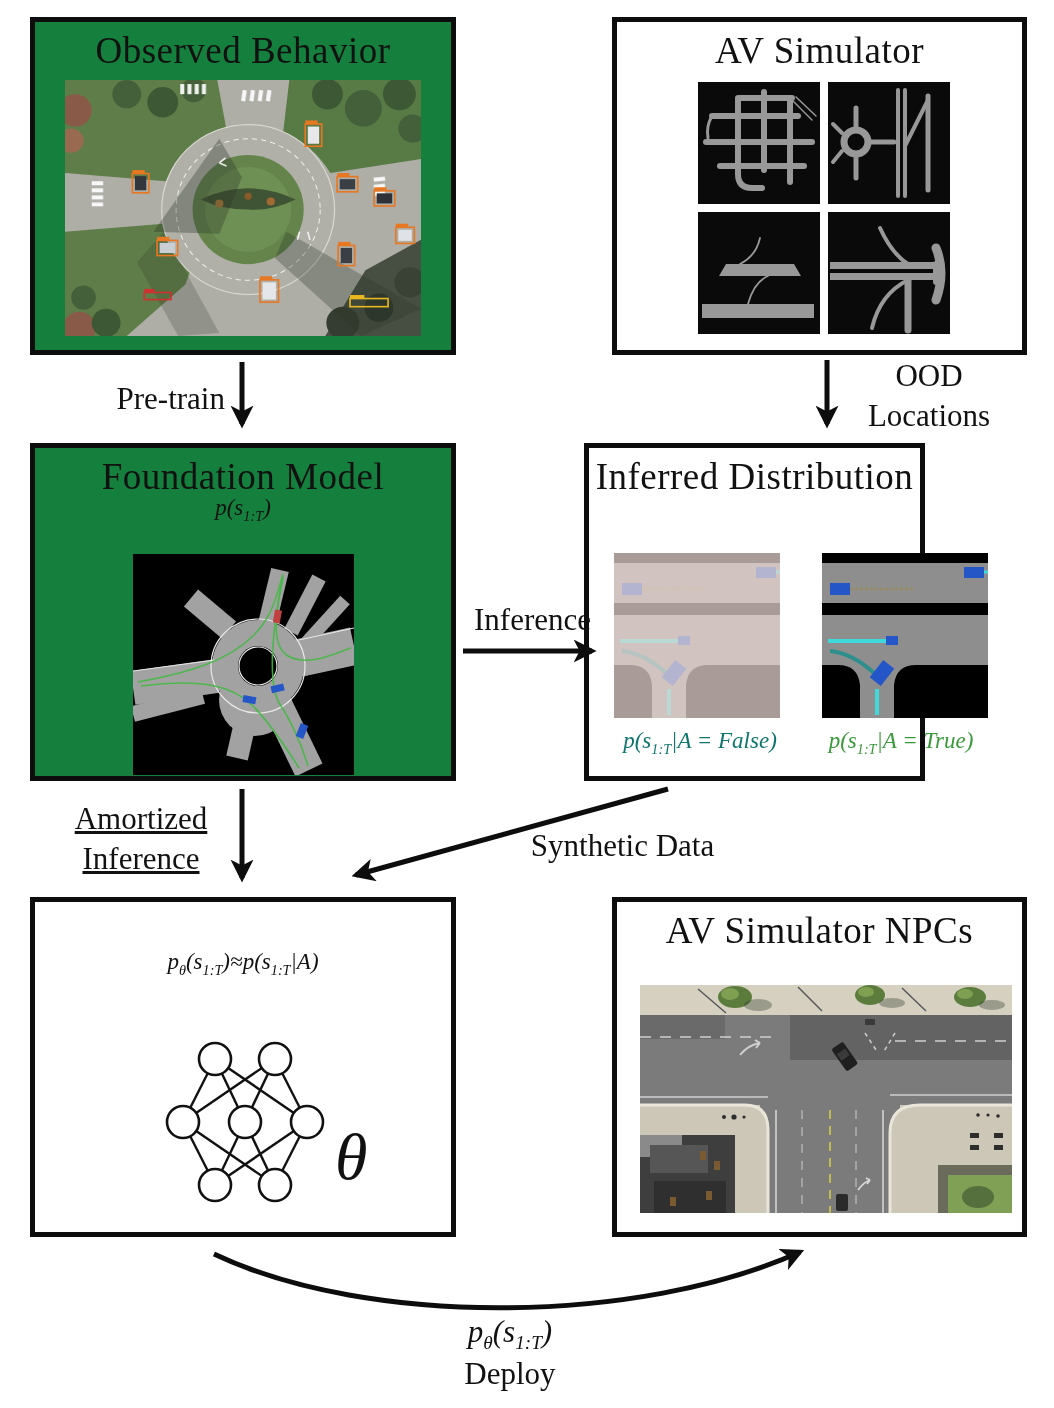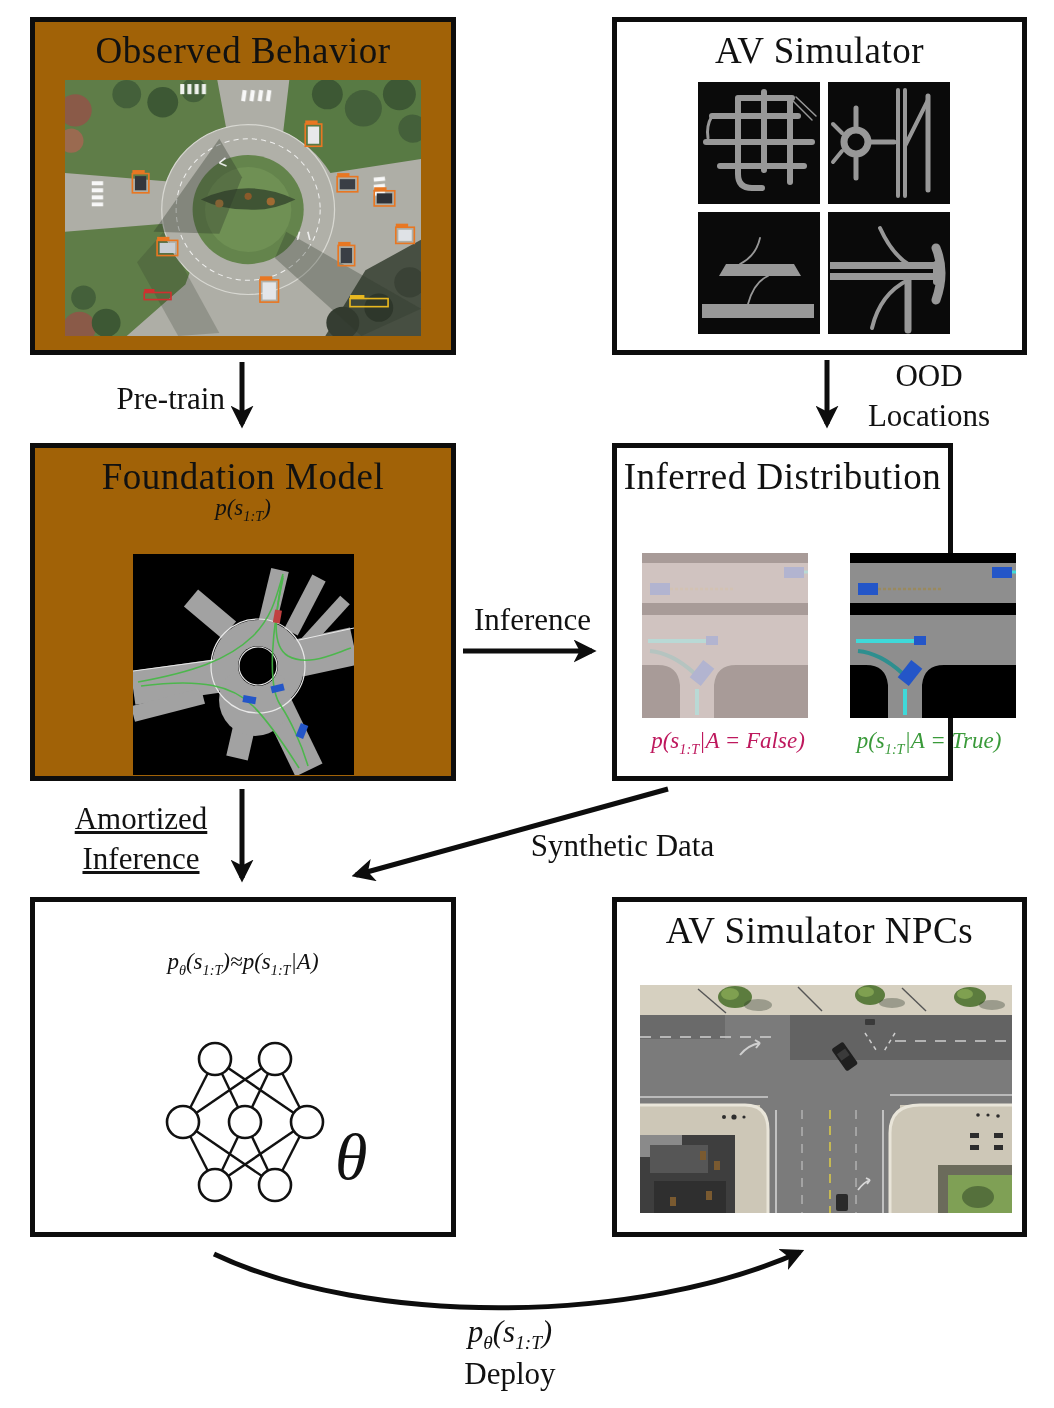--- a/index.html
+++ b/index.html
@@ -2,21 +2,21 @@
 <html><head>
 <meta charset="utf-8">
 <style>
   html,body{margin:0;padding:0;background:#ffffff;}
   .canvas{
     position:relative;width:1054px;height:1408px;background:#ffffff;
     font-family:"Liberation Serif","DejaVu Serif",serif;color:#111;
     overflow:hidden;
   }
   .box{position:absolute;border:5px solid #0d0d0d;background:#ffffff;box-sizing:border-box;}
-  .box.gray{background:#a16207;}
+  .box.gray{background:#15803d;}
   .box-title{
     position:absolute;left:0;right:0;top:7px;text-align:center;
     font-size:37px;letter-spacing:.5px;white-space:nowrap;
   }
   .math{font-style:italic;font-family:"Liberation Serif","DejaVu Serif",serif;}
   .math sub{font-size:62%;font-style:italic;}
   .formula-line{
     position:absolute;left:0;right:0;top:47px;text-align:center;font-size:23px;
   }
   .arrow-label{position:absolute;font-size:31px;line-height:40px;}
@@ -248,21 +248,21 @@
         <g>
           <rect x="141" y="56" width="7" height="13" fill="#c04040" transform="rotate(10 144 62)"></rect>
           <rect x="138" y="131" width="13" height="7" fill="#2456c8" transform="rotate(-14 144 134)"></rect>
           <rect x="110" y="142" width="13" height="7" fill="#2456c8" transform="rotate(10 116 145)"></rect>
           <rect x="165" y="170" width="8" height="14" fill="#2456c8" transform="rotate(22 169 177)"></rect>
         </g>
       </svg>
     </div>
   </div>
 
-  <div class="box" style="left:612px;top:443px;width:341px;height:338px;padding-left:8px;">
+  <div class="box" style="left:584px;top:443px;width:341px;height:338px;padding-left:8px;">
     <div class="box-title">Inferred Distribution</div>
 
     <div class="img-holder faded-wrap" style="left:25px;top:105px;width:166px;height:165px;">
       <svg viewBox="0 0 166 165">
         <rect width="166" height="165" fill="#000"></rect>
         <rect x="0" y="10" width="166" height="40" fill="#8e8e8e"></rect>
         <path d="M28,36 H92" stroke="#9a8a5f" stroke-width="2.5" stroke-dasharray="3 2" fill="none"></path>
         <rect x="8" y="30" width="20" height="12" fill="#2456c8"></rect>
         <rect x="142" y="14" width="20" height="11" fill="#2456c8"></rect>
         <path d="M162,19 H166" stroke="#3fd9d9" stroke-width="3"></path>
@@ -289,21 +289,21 @@
         <path d="M6,88 H64" stroke="#3fd9d9" stroke-width="4" fill="none"></path>
         <rect x="64" y="83" width="12" height="9" fill="#2456c8"></rect>
         <path d="M8,98 Q30,100 52,120" stroke="#2e8f8f" stroke-width="4" fill="none"></path>
         <g transform="translate(60,120) rotate(38)">
             <rect x="-7" y="-11" width="14" height="22" fill="#2456c8"></rect>
           </g>
         <path d="M55,136 V162" stroke="#3fd9d9" stroke-width="4"></path>
       </svg>
     </div>
 
-    <div class="dist-caption math" style="left:8px;top:280px;width:206px;color:#be185d;">p(s<sub>1:T</sub>|A = False)</div>
+    <div class="dist-caption math" style="left:8px;top:280px;width:206px;color:#0f766e;">p(s<sub>1:T</sub>|A = False)</div>
     <div class="dist-caption math" style="left:216px;top:280px;width:192px;color:#3a9a3a;">p(s<sub>1:T</sub>|A = True)</div>
   </div>
 
   <div class="box" style="left:30px;top:897px;width:426px;height:340px;">
     <div class="formula-line math">p<sub>θ</sub>(s<sub>1:T</sub>)≈p(s<sub>1:T</sub>|A)</div>
     <div class="img-holder" style="left:120px;top:135px;width:175px;height:170px;">
       <svg viewBox="0 0 175 170">
         <g stroke="#111" stroke-width="2.4">
           <line x1="60" y1="22" x2="28" y2="85"></line>
             <line x1="60" y1="22" x2="90" y2="85"></line>

